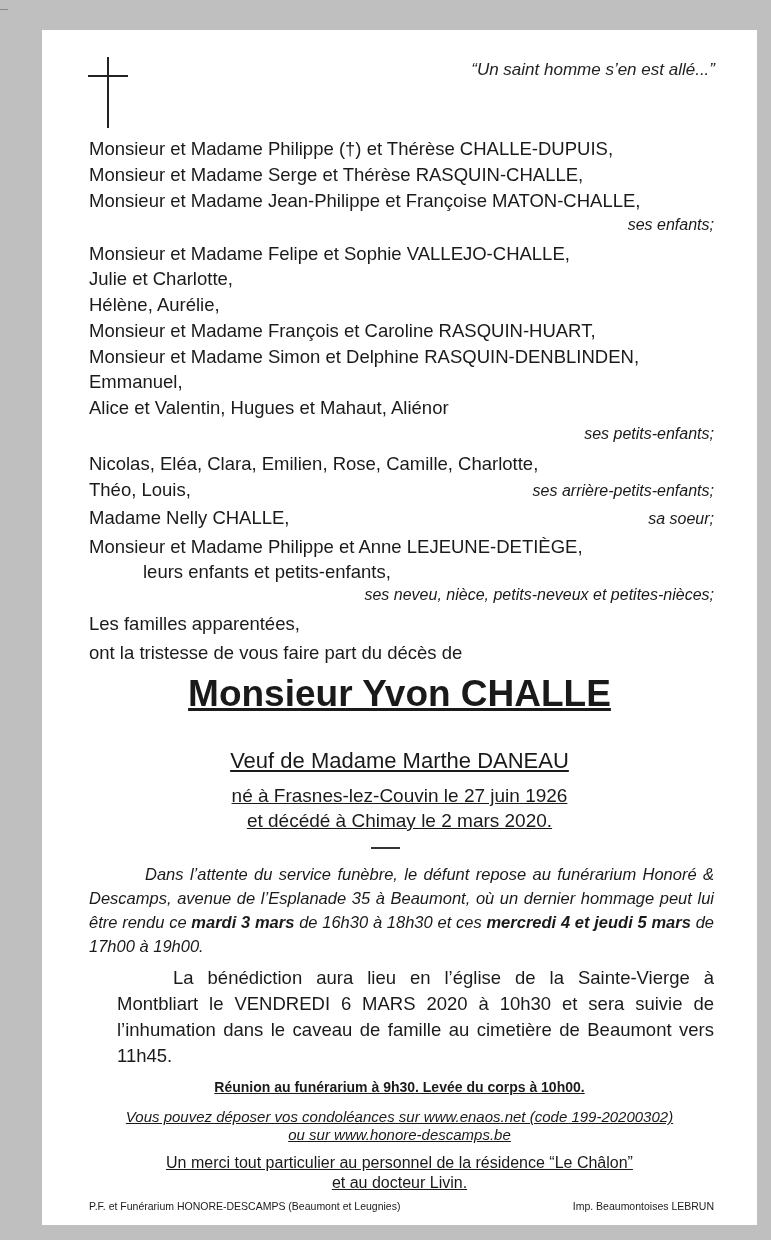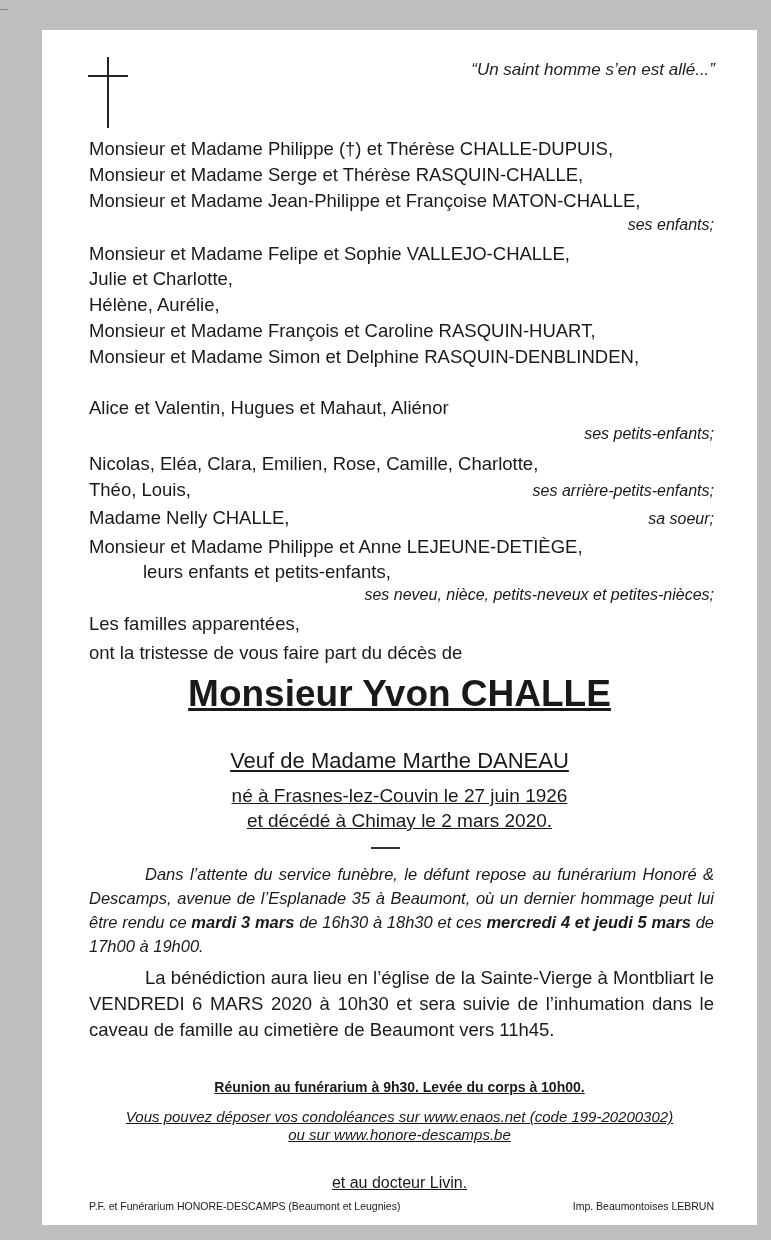--- a/index.html
+++ b/index.html
@@ -35,21 +35,21 @@
     .alias { font-style: italic; font-size: 21px; }
     .widow { font-size: 22px; }
     .dates { font-size: 19px; }
     .sep { position: absolute; left: 329px; top: 817px; width: 29px; height: 2px; background: #333; }
     .para {
       position: absolute; left: 47px; right: 43px;
       text-align: justify; text-align-last: left;
       line-height: 24px;
     }
     .para.italic { font-style: italic; font-size: 16.5px; }
-    .para.normal { font-size: 18.5px; line-height: 26px; }
+    .para.normal { font-size: 18.5px; line-height: 26px; margin-left: 28px; }
     .para .ind { display: inline-block; width: 56px; }
     .para b { font-weight: bold; }
     .meeting { font-weight: bold; font-size: 14px; }
     .condo { font-style: italic; font-size: 15px; line-height: 18px; }
     .condo a { color: inherit; text-decoration: underline; }
     .thanks { font-size: 16px; line-height: 20px; }
     .footer-left { position: absolute; left: 47px; top: 1170px; font-size: 10.5px; }
     .footer-right { position: absolute; right: 43px; top: 1170px; font-size: 10.5px; text-align: right; }
   </style>
 </head>
@@ -67,20 +67,21 @@
   <div class="line" style="top:108px">Monsieur et Madame Philippe (†) et Thérèse CHALLE-DUPUIS,</div>
   <div class="line" style="top:134px">Monsieur et Madame Serge et Thérèse RASQUIN-CHALLE,</div>
   <div class="line" style="top:160px">Monsieur et Madame Jean-Philippe et Françoise MATON-CHALLE,</div>
   <div class="role" style="top:186px">ses enfants;</div>
 
   <div class="line" style="top:213px">Monsieur et Madame Felipe et Sophie VALLEJO-CHALLE,</div>
   <div class="line" style="top:238px">Julie et Charlotte,</div>
   <div class="line" style="top:264px">Hélène, Aurélie,</div>
   <div class="line" style="top:290px">Monsieur et Madame François et Caroline RASQUIN-HUART,</div>
   <div class="line" style="top:316px">Monsieur et Madame Simon et Delphine RASQUIN-DENBLINDEN,</div>
+  <div class="line" style="top:341px">Emmanuel,</div>
   <div class="line" style="top:367px">Alice et Valentin, Hugues et Mahaut, Aliénor</div>
   <div class="role" style="top:395px">ses petits-enfants;</div>
 
   <div class="line" style="top:423px">Nicolas, Eléa, Clara, Emilien, Rose, Camille, Charlotte,</div>
   <div class="line" style="top:449px">
     <span>Théo, Louis,</span>
     <span class="right">ses arrière-petits-enfants;</span>
   </div>
 
   <div class="line" style="top:477px">
@@ -103,17 +104,18 @@
 
   <div class="para italic" style="top:832px"><span class="ind"></span><span>Dans l’attente du service funèbre, le défunt repose au funérarium Honoré &amp; Descamps, avenue de l’Esplanade 35 à Beaumont, où un dernier hommage peut lui être rendu ce </span><b>mardi 3 mars</b><span> de 16h30 à 18h30 et ces </span><b>mercredi 4 et jeudi 5 mars</b><span> de 17h00 à 19h00.</span></div>
 
   <div class="para normal" style="top:935px"><span class="ind"></span><span>La bénédiction aura lieu en l’église de la Sainte-Vierge à Montbliart le VENDREDI 6 MARS 2020 à 10h30 et sera suivie de l’inhumation dans le caveau de famille au cimetière de Beaumont vers 11h45.</span></div>
 
   <div class="center meeting" style="top:1049px">Réunion au funérarium à 9h30. Levée du corps à 10h00.</div>
 
   <div class="center condo" style="top:1078px">Vous pouvez déposer vos condoléances sur www.enaos.net (code 199-20200302)</div>
   <div class="center condo" style="top:1096px"><span>ou sur </span><a>www.honore-descamps.be</a></div>
 
+  <div class="center thanks" style="top:1123px">Un merci tout particulier au personnel de la résidence “Le Châlon”</div>
   <div class="center thanks" style="top:1143px">et au docteur Livin.</div>
 
   <div class="footer-left">P.F. et Funérarium HONORE-DESCAMPS (Beaumont et Leugnies)</div>
   <div class="footer-right">Imp. Beaumontoises LEBRUN</div>
 </div>
 
 </body></html>

